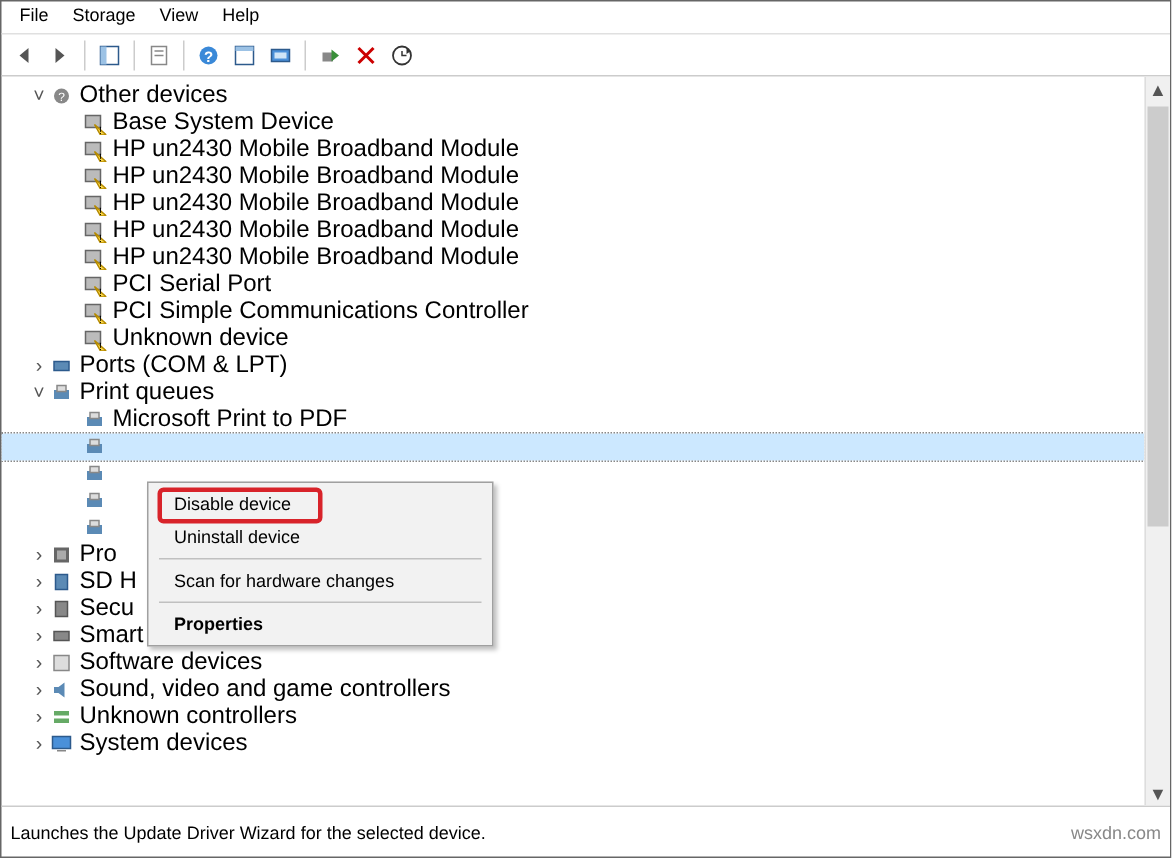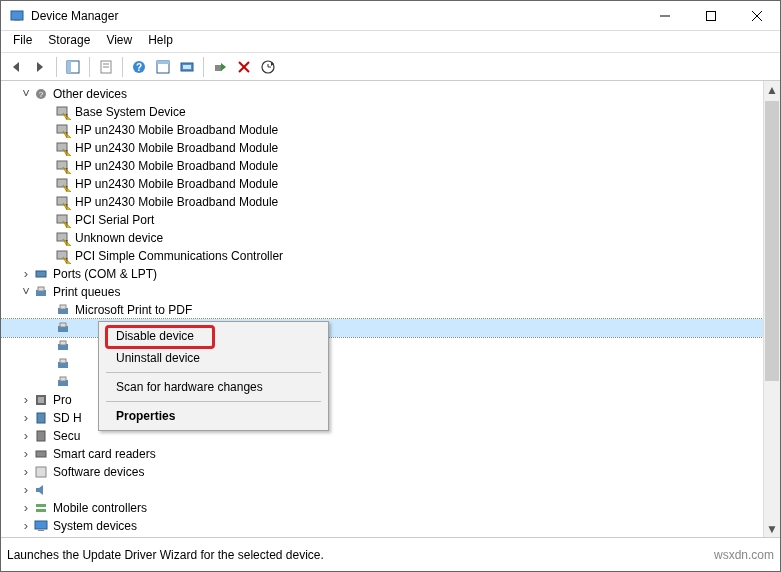--- a/index.html
+++ b/index.html
@@ -19,62 +19,35 @@
   .tree { flex: 1; overflow: auto; padding: 4px 0 4px 0; position: relative; }
   .scrollbar { width: 17px; background: #f0f0f0; border-left: 1px solid #ddd; position: relative; }
   .scrollbar .thumb { position: absolute; left: 1px; right: 1px; top: 20px; height: 280px; background: #ccc; }
   .scrollbar .arrow { position: absolute; left: 0; right: 0; height: 17px; display:flex; align-items:center; justify-content:center; color:#555;}
   .scrollbar .arrow.top { top: 0; }
   .scrollbar .arrow.bot { bottom: 0; }
   .row { display: flex; align-items: center; height: 18px; white-space: nowrap; position: relative; }
   .toggle { width: 14px; text-align: center; color: #555; font-size: 13px; line-height: 14px; }
   .ind { display: inline-block; width: 18px; }
   .ico { width: 16px; height: 16px; margin-right: 4px; display:flex; align-items:center; justify-content:center; flex-shrink:0;}
-  .label { font-size: 12px; }
+  .label { font-size: 16px; }
   .selected { background: #cce8ff; outline: 1px dotted #888; }
   .ctxmenu { position: absolute; left: 97px; top: 320px; width: 231px; background: #f2f2f2; border: 1px solid #a0a0a0; box-shadow: 2px 2px 3px rgba(0,0,0,0.25); padding: 3px; }
   .ctxmenu .mitem { padding: 4px 10px 4px 14px; font-size: 12px; }
   .ctxmenu .mitem.bold { font-weight: bold; }
   .ctxmenu .msep { height: 1px; background: #c0c0c0; margin: 3px 4px; }
   .highlight-box { position: absolute; border: 3px solid #d8232a; border-radius: 4px; width: 110px; height: 24px; left: 104px; top: 324px; pointer-events: none; }
   .statusbar { height: 34px; border-top: 1px solid #ccc; display: flex; align-items: center; padding: 0 6px; font-size: 12px; color: #000; justify-content: space-between; }
   svg { display: block; }
 </style>
 </head>
 <body>
 
 <div class="window">
 
-  <div class="titlebar">
-    <span class="icon">
-      <svg width="16" height="16">
-          <rect x="2" y="3" width="12" height="9" fill="#4a90d9" stroke="#2c5a8c"></rect>
-          <rect x="5" y="12" width="6" height="1" fill="#888"></rect>
-        </svg>
-    </span>
-    <span class="title">Device Manager</span>
-    <div class="controls">
-      <div>
-          <svg width="10" height="10">
-            <line x1="0" y1="5" x2="10" y2="5" stroke="#000"></line>
-          </svg>
-        </div>
-      <div>
-          <svg width="10" height="10">
-            <rect x="0.5" y="0.5" width="9" height="9" fill="none" stroke="#000"></rect>
-          </svg>
-        </div>
-      <div>
-          <svg width="10" height="10">
-            <line x1="0" y1="0" x2="10" y2="10" stroke="#000"></line>
-            <line x1="10" y1="0" x2="0" y2="10" stroke="#000"></line>
-          </svg>
-        </div>
-    </div>
-  </div>
 
   <div class="menubar">
     <span>File</span>
     <span>Storage</span>
     <span>View</span>
     <span>Help</span>
   </div>
 
   <div class="toolbar">
     <div class="tbtn">
@@ -252,34 +225,34 @@
           <span class="ind"></span>
           <span class="ind"></span>
           <span class="ind"></span>
           <span class="ico">
             <svg width="16" height="16">
               <rect x="2" y="3" width="10" height="8" fill="#bbb" stroke="#666"></rect>
               <polygon points="12,16 8,9 16,16" fill="#f9d648" stroke="#b58a00"></polygon>
               <text x="12" y="15" font-size="7" text-anchor="middle">!</text>
             </svg>
           </span>
+          <span class="label">PCI Simple Communications Controller</span>
+        </div>
+      <div class="row">
+          <span class="ind"></span>
+          <span class="ind"></span>
+          <span class="ind"></span>
+          <span class="ico">
+            <svg width="16" height="16">
+              <rect x="2" y="3" width="10" height="8" fill="#bbb" stroke="#666"></rect>
+              <polygon points="12,16 8,9 16,16" fill="#f9d648" stroke="#b58a00"></polygon>
+              <text x="12" y="15" font-size="7" text-anchor="middle">!</text>
+            </svg>
+          </span>
           <span class="label">Unknown device</span>
-        </div>
-      <div class="row">
-          <span class="ind"></span>
-          <span class="ind"></span>
-          <span class="ind"></span>
-          <span class="ico">
-            <svg width="16" height="16">
-              <rect x="2" y="3" width="10" height="8" fill="#bbb" stroke="#666"></rect>
-              <polygon points="12,16 8,9 16,16" fill="#f9d648" stroke="#b58a00"></polygon>
-              <text x="12" y="15" font-size="7" text-anchor="middle">!</text>
-            </svg>
-          </span>
-          <span class="label">PCI Simple Communications Controller</span>
         </div>
 
       <div class="row">
           <span class="ind"></span>
           <span class="toggle">›</span>
           <span class="ico">
             <svg width="16" height="16">
               <rect x="3" y="5" width="10" height="6" fill="#5b8ab5" stroke="#2c5a8c"></rect>
             </svg>
           </span>
@@ -407,31 +380,32 @@
           <span class="label">Software devices</span>
         </div>
       <div class="row">
           <span class="ind"></span>
           <span class="toggle">›</span>
           <span class="ico">
             <svg width="16" height="16">
               <path d="M3 6 L6 6 L10 3 L10 13 L6 10 L3 10 Z" fill="#5b8ab5"></path>
             </svg>
           </span>
+          <span class="label">Sound, video and game controllers</span>
         </div>
       <div class="row">
           <span class="ind"></span>
           <span class="toggle">›</span>
           <span class="ico">
             <svg width="16" height="16">
               <rect x="3" y="4" width="10" height="3" fill="#6a6"></rect>
               <rect x="3" y="9" width="10" height="3" fill="#6a6"></rect>
             </svg>
           </span>
-          <span class="label">Mobile controllers</span>
+          <span class="label">Unknown controllers</span>
         </div>
       <div class="row">
           <span class="ind"></span>
           <span class="toggle">›</span>
           <span class="ico">
             <svg width="16" height="16">
               <rect x="2" y="3" width="12" height="8" fill="#4a90d9" stroke="#2c5a8c"></rect>
               <rect x="5" y="12" width="6" height="1" fill="#888"></rect>
             </svg>
           </span>

